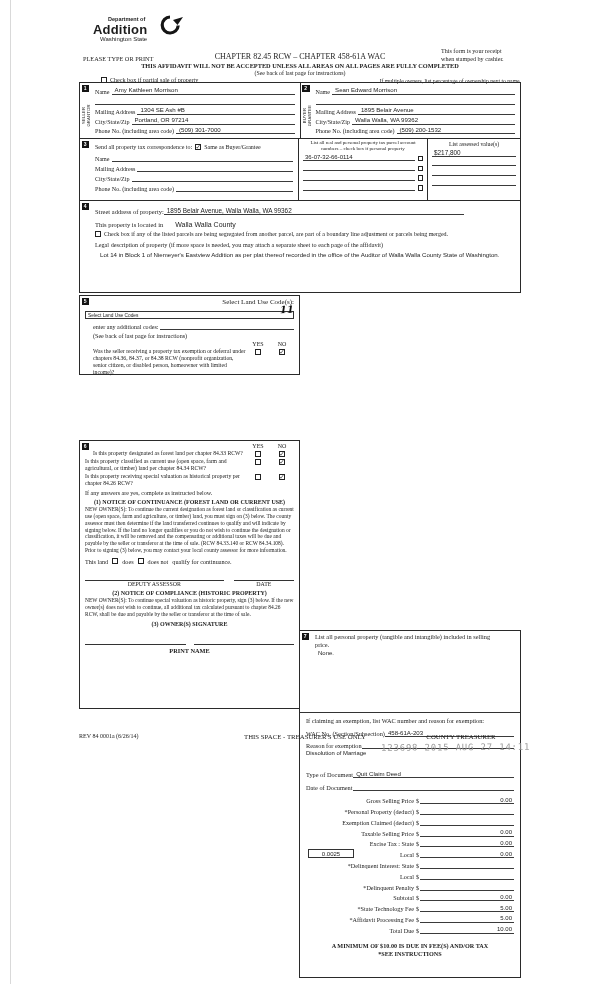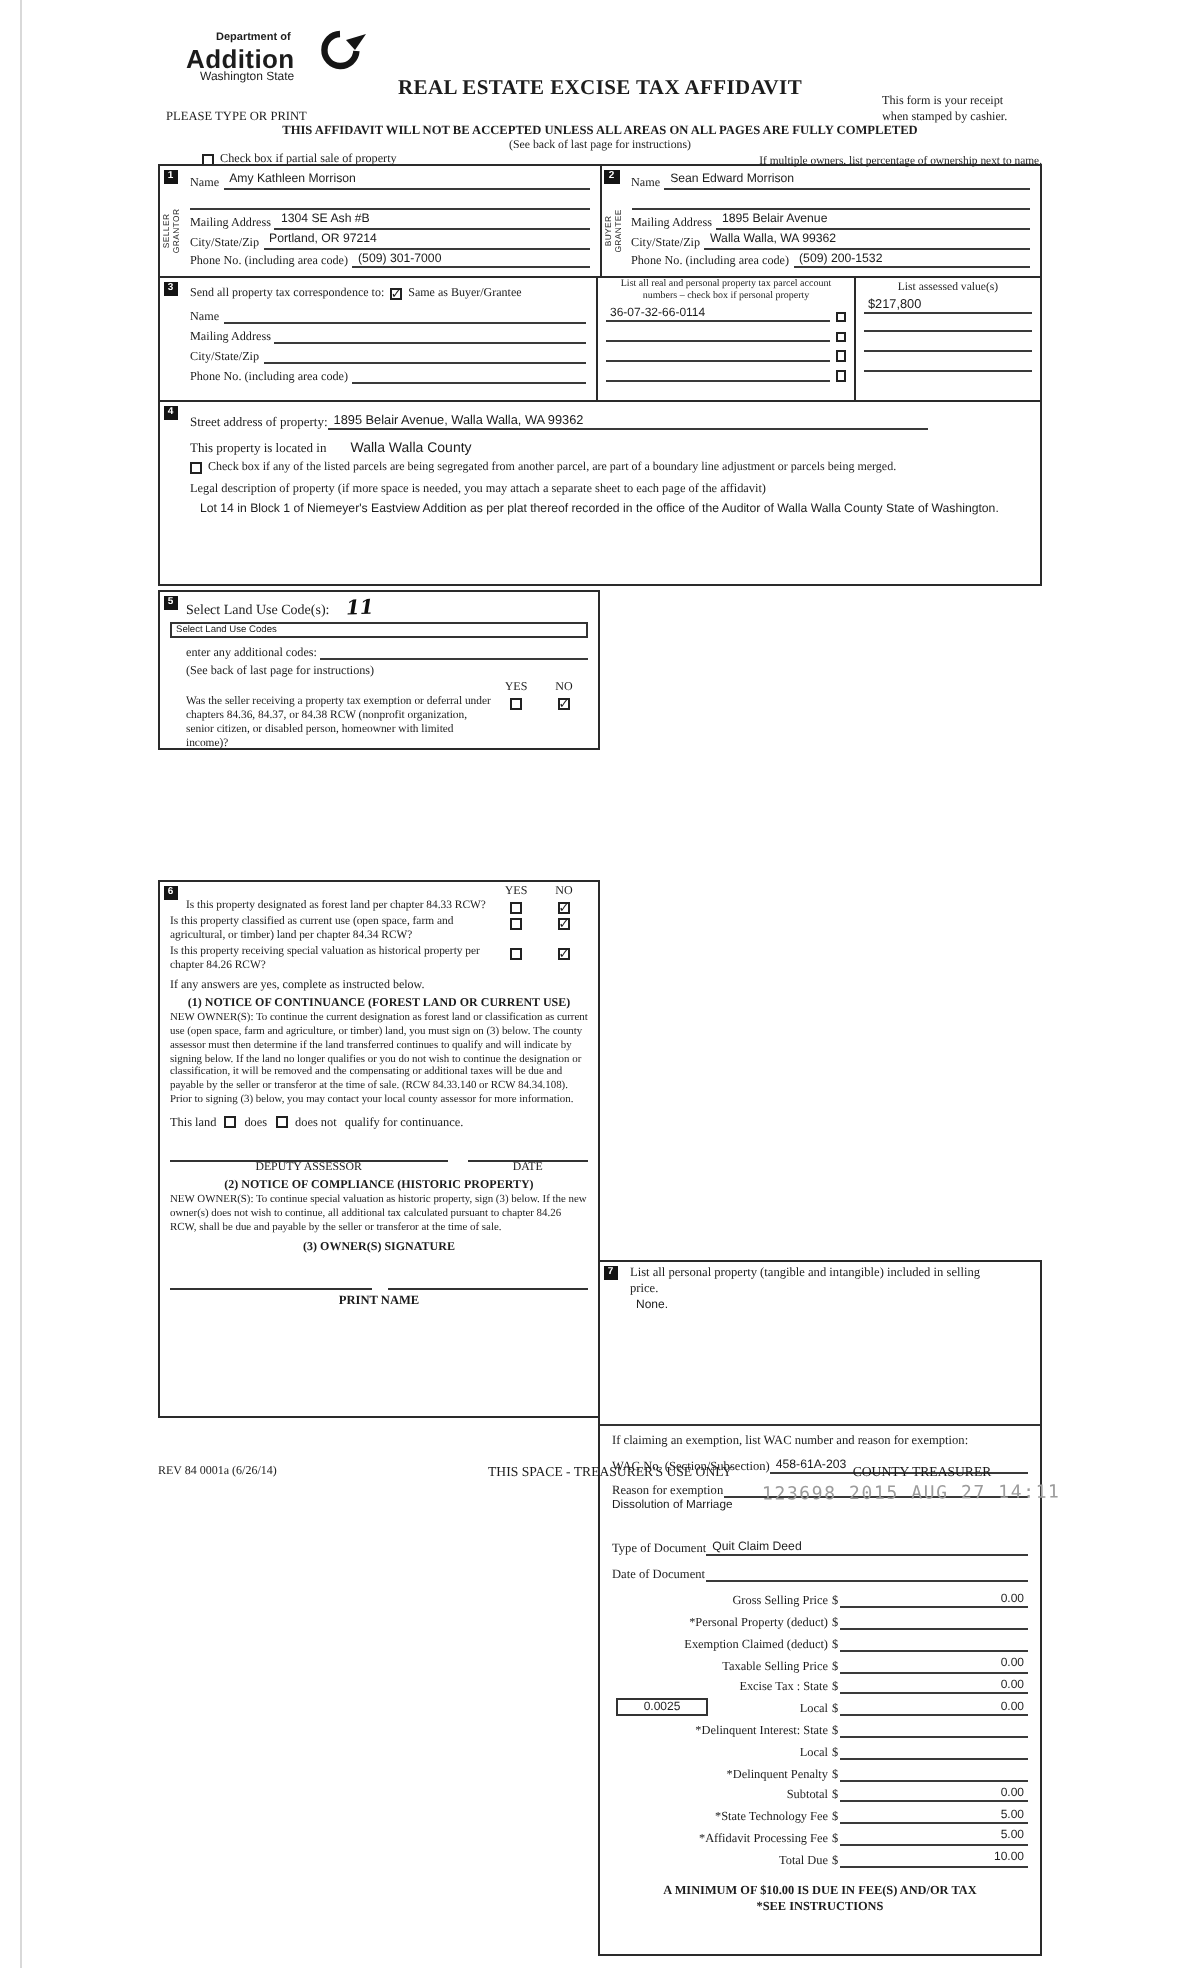--- a/index.html
+++ b/index.html
@@ -61,21 +61,21 @@
   #sec4 .r1 { display:flex; align-items:flex-end; font-size:6.5px; height:11px; }
   #sec4 .r1 .v { flex:1; border-bottom:1px solid #3a3a3a; font-family:"Liberation Sans",sans-serif; font-size:6.4px; padding-left:3px; max-width:300px; }
   #sec4 .r2 { margin-top:3px; display:flex; align-items:flex-end; gap:12px; font-size:6.5px; height:10px; }
   #sec4 .r2 .v { font-family:"Liberation Sans",sans-serif; font-size:7px; }
   #sec4 .r3 { margin-top:3px; display:flex; align-items:center; gap:3px; font-size:6px; }
   #sec4 .r4 { margin-top:4px; font-size:6.2px; }
   #sec4 .r5 { margin-top:3px; margin-left:5px; width:405px; font-family:"Liberation Sans",sans-serif; font-size:6.1px; line-height:1.3; }
 
   
   #sec5 { top:279px; left:0; width:221px; height:80px; padding:2px 5px 2px 13px; }
-  .s5r1 { display:flex; align-items:flex-end; font-size:7px; height:11px; }
+  .s5r1 { display:flex; align-items:flex-end; font-size:7px; height:11px;flex-direction:column; }
   .hand { font-family:"DejaVu Serif",serif; font-style:italic; font-weight:bold; color:#101010; }
   .hand.code { font-size:10px; margin-left:8px; line-height:.8; transform:rotate(-2deg); }
   .dd { border:1px solid #333; height:8px; margin:1.5px 0 1.5px -8px; font-family:"Liberation Sans",sans-serif;
         font-size:4.8px; line-height:7px; padding-left:2px; background:#fff; }
   .ynh { display:flex; font-size:6px; margin-top:2px; }
   .ynh .sp { flex:1; }
   .ynh .c { width:24px; text-align:center; }
   .qrow { display:flex; margin-top:1px; }
   .qrow .qt { flex:1; font-size:5.7px; line-height:1.22; }
   .qrow .qc { width:24px; display:flex; justify-content:center; align-items:flex-start; padding-top:1px; }
@@ -135,21 +135,21 @@
       <div class="logo">
         <div class="l1">Department of</div>
         <div class="l2">Addition</div>
         <div class="l3">Washington State</div>
         <svg class="swirl" width="26" height="22" viewBox="0 0 26 22">
           <path d="M13 3 a8 8 0 1 0 8.2 8.5" fill="none" stroke="#151515" stroke-width="3.2"></path>
           <path d="M20.5 11 L26 3 L16 6 Z" fill="#151515"></path>
         </svg>
       </div>
       <div class="ptype">PLEASE TYPE OR PRINT</div>
-      <div class="title">REAL ESTATE EXCISE TAX AFFIDAVIT</div>
+      <div class="subtitle">CHAPTER 82.45 RCW – CHAPTER 458-61A WAC</div>
       <div class="receipt">
         <div>This form is your receipt</div>
         <div>when stamped by cashier.</div>
       </div>
       <div class="warning">THIS AFFIDAVIT WILL NOT BE ACCEPTED UNLESS ALL AREAS ON ALL PAGES ARE FULLY COMPLETED</div>
       <div class="seeback">(See back of last page for instructions)</div>
       <div class="partial">
         <span class="cb"></span>
         <span>Check box if partial sale of property</span>
       </div>

